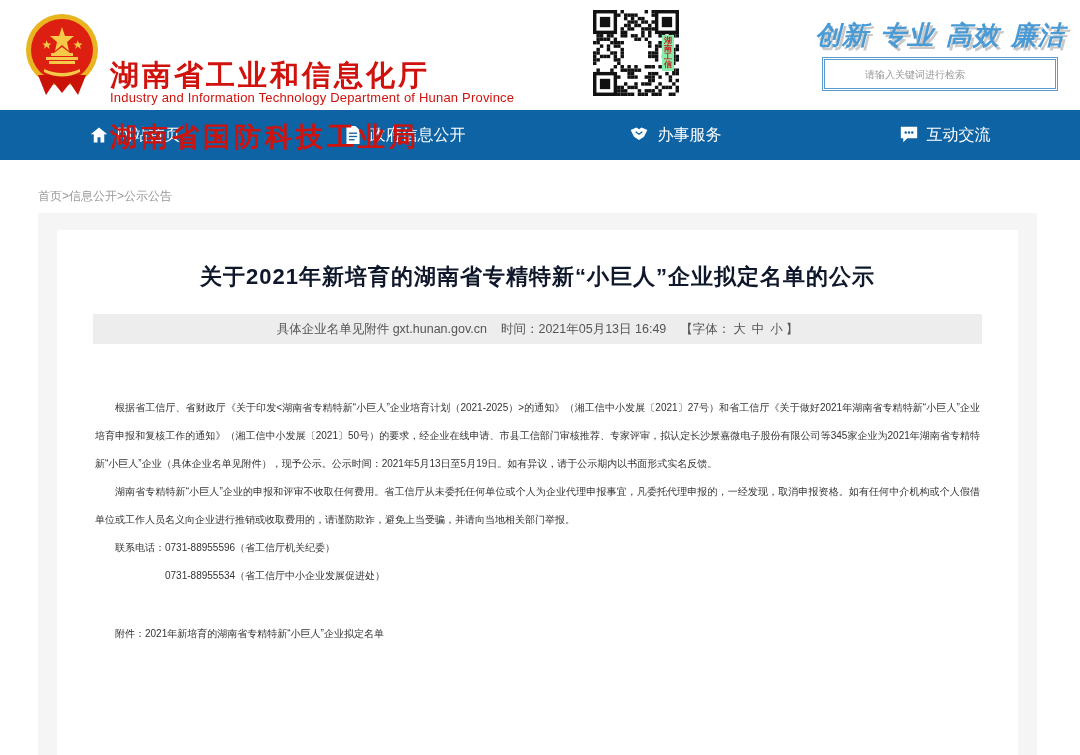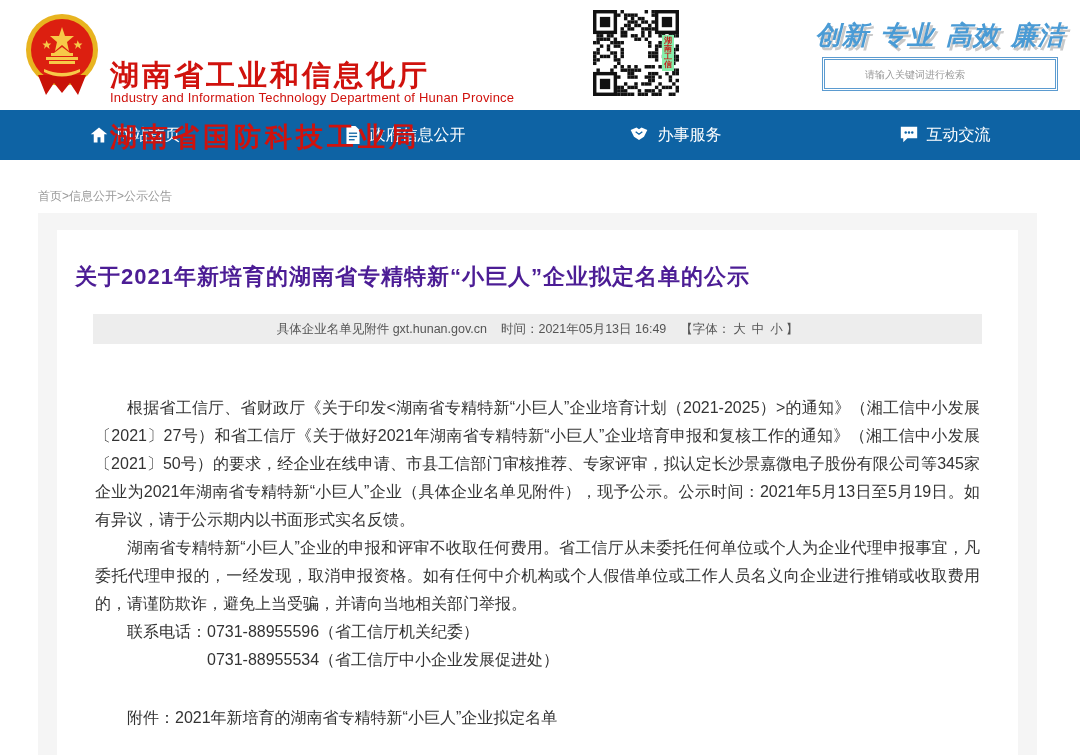--- a/index.html
+++ b/index.html
@@ -54,34 +54,34 @@
   .breadcrumb span { cursor:pointer;text-align:center; }
 
   
   .panel {
     margin:0 43px 0 38px; background:#f5f5f5;
     padding:17px 19px 0 19px; height:542px;
   }
   .card { background:#fff; height:100%; padding:24px 18px 0 18px; }
 
   .article-title {
-    text-align:left; color:#4c1d95; font-size:22px; font-weight:bold;
+    text-align:center; color:#0f172a; font-size:22px; font-weight:bold;
     letter-spacing:1px; margin-top:8px;
   }
   .meta-bar {
     margin:22px 18px 0 18px; height:30px; background:#ededed;
     display:flex; align-items:center; justify-content:center;
     font-size:12.5px; color:#555;
   }
   .meta-bar .m-src { margin-right:14px; }
   .meta-bar .m-time { margin-right:14px; }
   .meta-bar .font-size-btn { margin:0 3px; cursor:pointer; }
 
   .article-body {
-    margin:50px 20px 0 20px; font-size:16px; line-height:28px; color:#333;
+    margin:50px 20px 0 20px; font-size:10px; line-height:28px; color:#333;
     text-align:justify;
   }
   .para { text-indent:2em; }
   .contact-line1 { text-indent:2em; }
   .contact-line2 { text-indent:7em; }
   .attachment { text-indent:2em; margin-top:30px; }
 </style>
 </head>
 <body>
 

